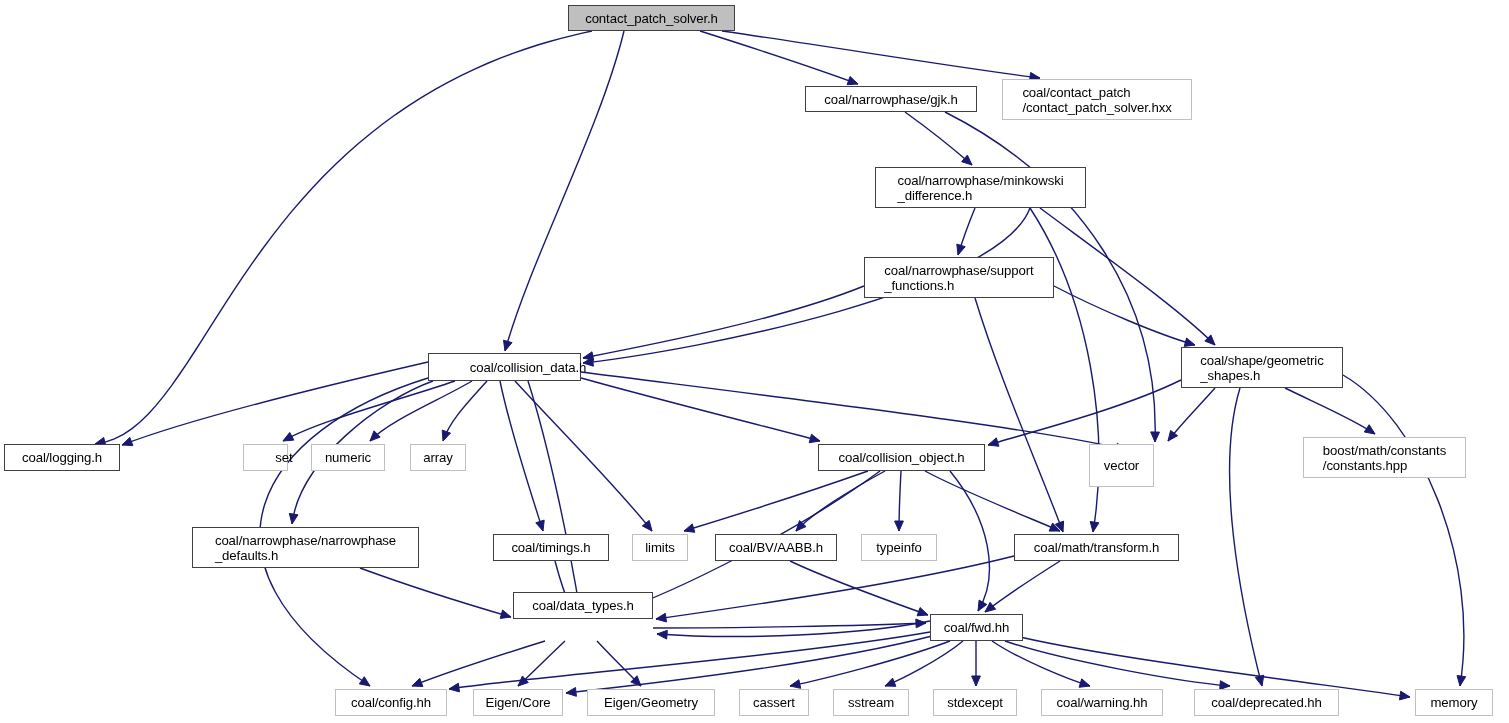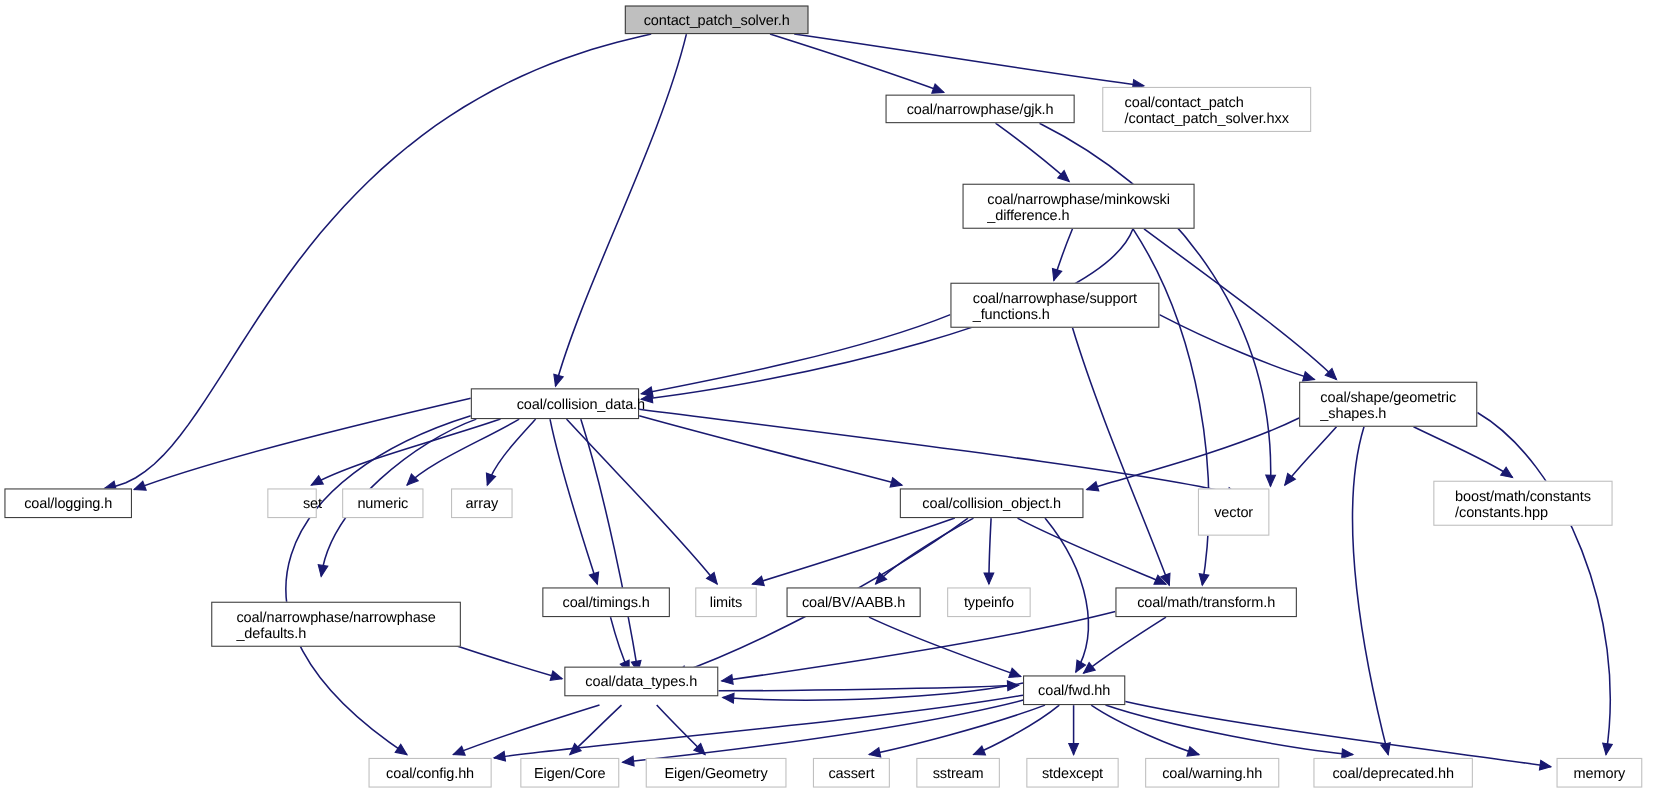--- a/index.html
+++ b/index.html
@@ -183,28 +183,28 @@
       <div class="node local" style="left: 1181px; top: 347px; width: 162px; height: 41px;">coal/shape/geometric
 _shapes.h</div>
       <div class="node local" style="left: 4px; top: 444px; width: 116px; height: 27px;">coal/logging.h</div>
       <div class="node system" style="left: 243px; top: 444px; width: 45px; height: 27px; padding-left: 37px;">set</div>
       <div class="node system" style="left: 311px; top: 444px; width: 74px; height: 27px;">numeric</div>
       <div class="node system" style="left: 410px; top: 444px; width: 56px; height: 27px;">array</div>
       <div class="node local" style="left: 818px; top: 444px; width: 167px; height: 27px;">coal/collision_object.h</div>
       <div class="node system" style="left: 1089px; top: 444px; width: 65px; height: 43px;">vector</div>
       <div class="node system" style="left: 1303px; top: 437px; width: 163px; height: 41px;">boost/math/constants
 /constants.hpp</div>
-      <div class="node local" style="left: 192px; top: 527px; width: 227px; height: 41px; margin-top: 20px;">coal/narrowphase/narrowphase
+      <div class="node local" style="left: 192px; top: 527px; width: 227px; height: 41px;">coal/narrowphase/narrowphase
 _defaults.h</div>
       <div class="node local" style="left: 493px; top: 534px; width: 116px; height: 27px;">coal/timings.h</div>
       <div class="node system" style="left: 632px; top: 534px; width: 56px; height: 27px;">limits</div>
       <div class="node local" style="left: 715px; top: 534px; width: 122px; height: 27px;">coal/BV/AABB.h</div>
       <div class="node system" style="left: 861px; top: 534px; width: 76px; height: 27px;">typeinfo</div>
       <div class="node local" style="left: 1014px; top: 534px; width: 165px; height: 27px;">coal/math/transform.h</div>
-      <div class="node local" style="left: 513px; top: 606px; width: 140px; height: 27px;">coal/data_types.h</div>
+      <div class="node local" style="left: 513px; top: 592px; width: 140px; height: 27px;">coal/data_types.h</div>
       <div class="node local" style="left: 930px; top: 614px; width: 93px; height: 27px;">coal/fwd.hh</div>
       <div class="node system" style="left: 335px; top: 689px; width: 112px; height: 27px;">coal/config.hh</div>
       <div class="node system" style="left: 473px; top: 689px; width: 90px; height: 27px;">Eigen/Core</div>
       <div class="node system" style="left: 587px; top: 689px; width: 128px; height: 27px;">Eigen/Geometry</div>
       <div class="node system" style="left: 739px; top: 689px; width: 70px; height: 27px;">cassert</div>
       <div class="node system" style="left: 833px; top: 689px; width: 76px; height: 27px;">sstream</div>
       <div class="node system" style="left: 933px; top: 689px; width: 84px; height: 27px;">stdexcept</div>
       <div class="node system" style="left: 1041px; top: 689px; width: 122px; height: 27px;">coal/warning.hh</div>
       <div class="node system" style="left: 1194px; top: 689px; width: 145px; height: 27px;">coal/deprecated.hh</div>
       <div class="node system" style="left: 1415px; top: 689px; width: 78px; height: 27px;">memory</div>

